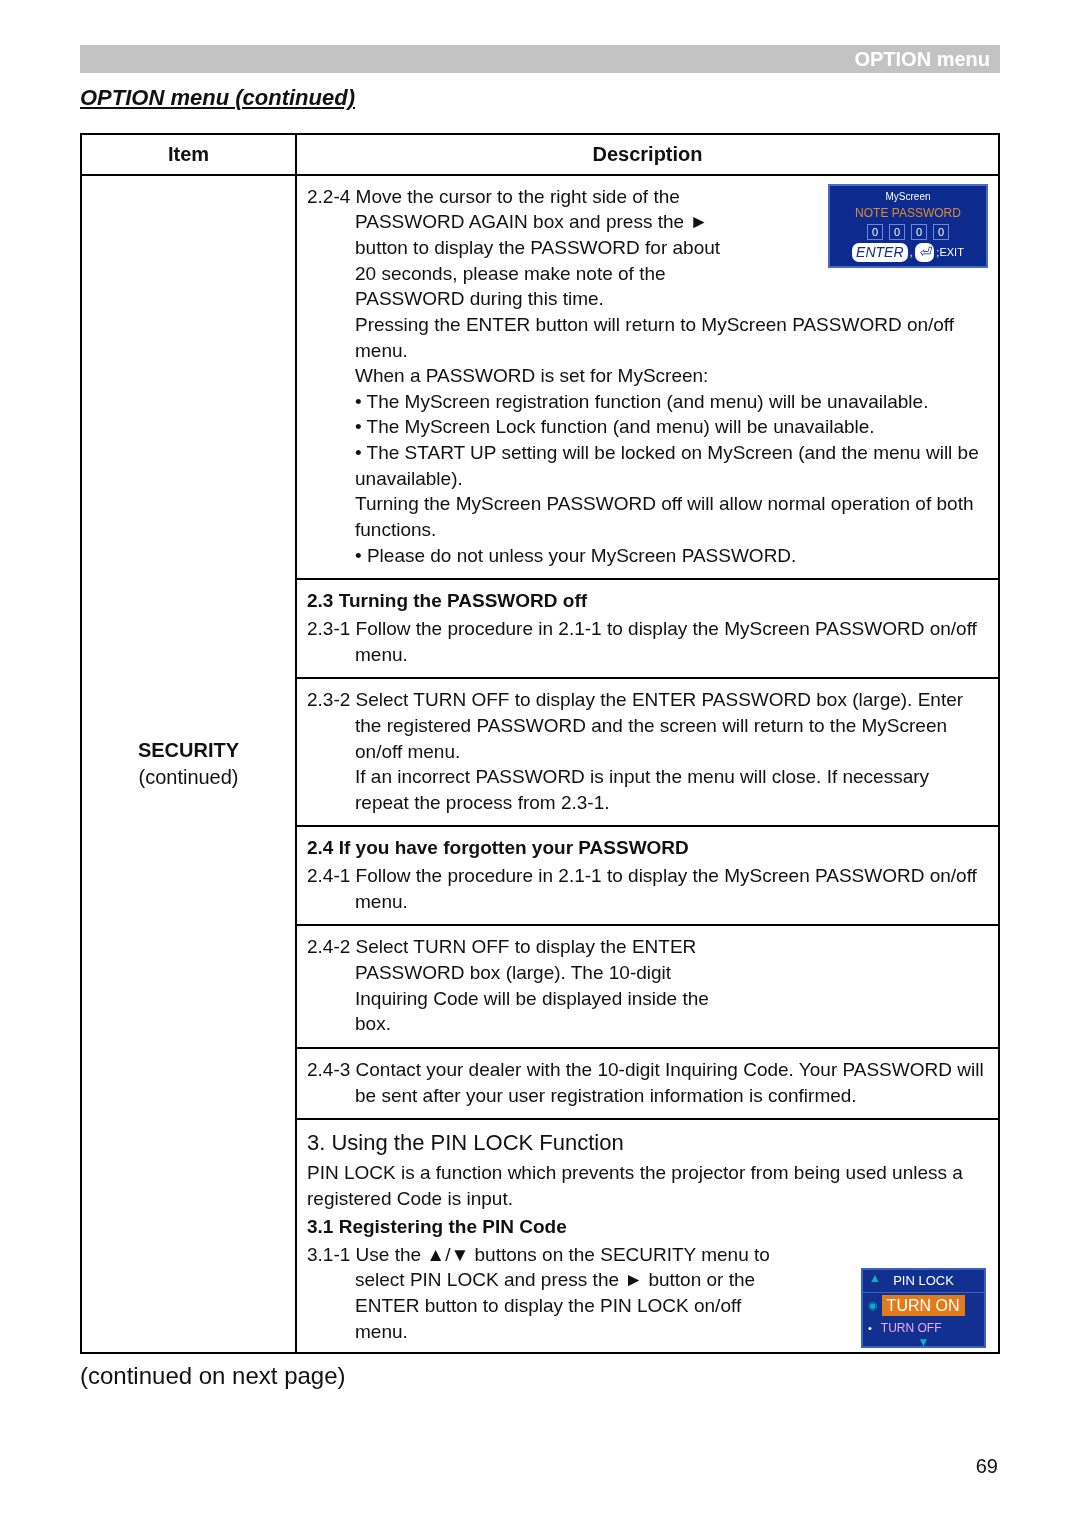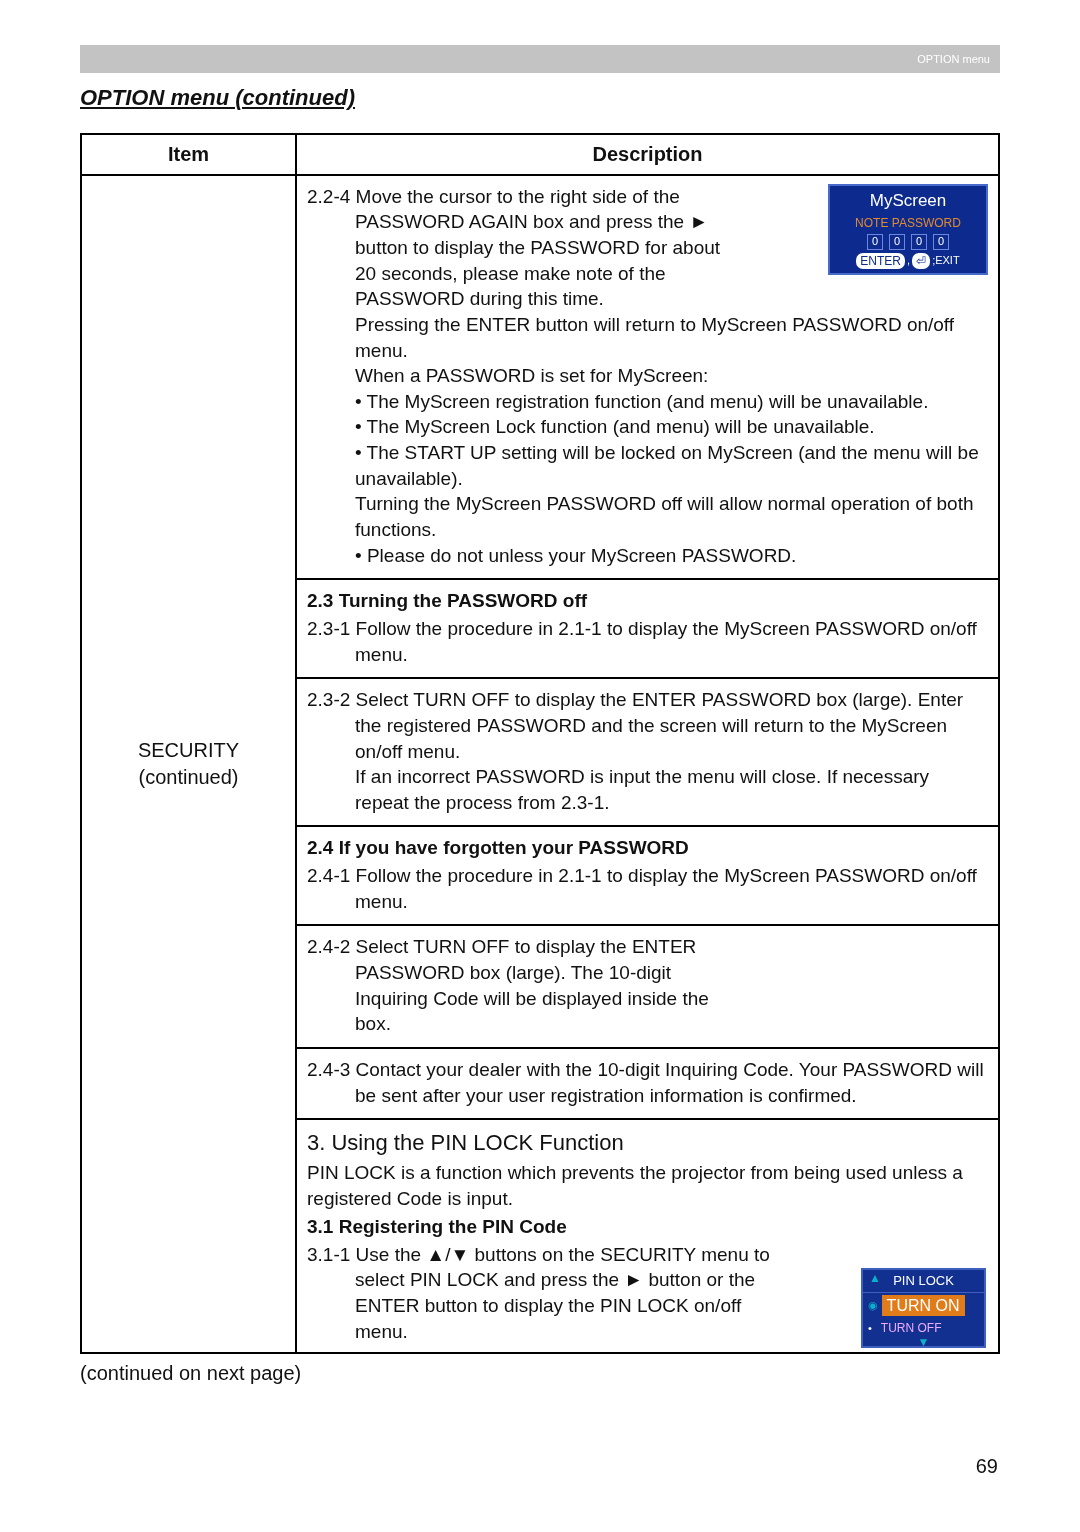--- a/index.html
+++ b/index.html
@@ -22,22 +22,22 @@
       background: #c3c3c3;
       height: 28px;
       margin-bottom: 10px;
       display: flex;
       align-items: center;
       justify-content: flex-end;
       padding-right: 10px;
     }
     .header-label {
       color: #fff;
-      font-weight: normal;
-      font-size: 11px;
+      font-weight: bold;
+      font-size: 20px;
     }
     .section-title {
       font-style: italic;
       font-weight: bold;
       font-size: 22px;
       margin-bottom: 20px;
       text-decoration: underline;
     }
     table.main {
       border-collapse: collapse;
@@ -54,21 +54,21 @@
       padding: 6px 4px;
       font-size: 20px;
     }
     col.col-item { width: 215px; }
     .item-cell {
       text-align: center;
       vertical-align: middle !important;
       font-size: 20px;
       line-height: 1.35;
     }
-    .item-cell .bold { font-weight: normal; }
+    .item-cell .bold { font-weight: bold; }
     .desc-cell {
       padding: 8px 10px 8px 10px;
       position: relative;
       font-size: 19px;
     }
     .mid-line {
       border-bottom: 1px solid #999;
       padding: 8px 10px 10px 10px;
       position: relative;
     }
@@ -94,40 +94,40 @@
       top: 8px;
       width: 160px;
       background: #0d2b8f;
       border: 2px solid #476acb;
       padding: 4px 4px 4px 4px;
       font-size: 13px;
       text-align: center;
       color: #fff;
       font-family: Verdana, Arial, sans-serif;
     }
-    .myscreen-box .mtitle { color: #fff; font-size: 17px; }
+    .myscreen-box .mtitle { color: #fff; font-size: 10px; }
     .myscreen-box .mnote { color: #e08a2e; font-size: 12px; margin-top: 2px; }
     .myscreen-box .mdigits {
       display: flex;
       justify-content: center;
       gap: 6px;
       margin: 3px 0 3px 0;
       font-size: 12px;
     }
     .myscreen-box .mdigits span {
       border: 1px solid #6b88de;
       width: 16px;
       height: 16px;
       display: flex;
       align-items: center;
       justify-content: center;
       font-size: 11px;
     }
     .myscreen-box .mfoot { color: #fff; font-size: 11px; display:flex; justify-content:center; gap:2px; align-items:center;}
-    .pill { background:#fff; color:#0d2b8f; border-radius:7px; padding:0 4px; font-size:12px;}
+    .pill { background:#fff; color:#0d2b8f; border-radius:7px; padding:0 4px; font-size:14px;font-style:italic;}
     .pinlock-box {
       position: absolute;
       right: 12px;
       bottom: 4px;
       width: 125px;
       background: #11308f;
       border: 2px solid #4060c0;
       font-size: 13px;
       font-family: Verdana, Arial, sans-serif;
     }
@@ -146,21 +146,21 @@
       gap: 4px;
     }
     .pin-bullet-on { color: #0ab2c9; font-size: 11px; }
     .pin-bullet-off { color: #fff; font-size: 11px; }
     .pin-lbl-on { background: #e07c1a; color: #fff; padding: 0 5px; font-size: 16px; }
     .pin-lbl-off { background: #11308f; color: #f0abfc; padding: 0 5px; font-size: 12px; }
     .arrow-up { color:#0ab2c9; position:absolute; left:6px; top:0; font-size:12px;}
     .arrow-dn { width:100%; text-align:center; color:#0ab2c9; font-size:12px; line-height:8px;}
     .foot-note {
       margin-top: 6px;
-      font-size: 20px;
+      font-size: 24px;
     }
     .pagenum {
       position: absolute;
       bottom: 52px;
       right: 82px;
       font-size: 20px;
     }
   </style>
 </head>
 <body>

